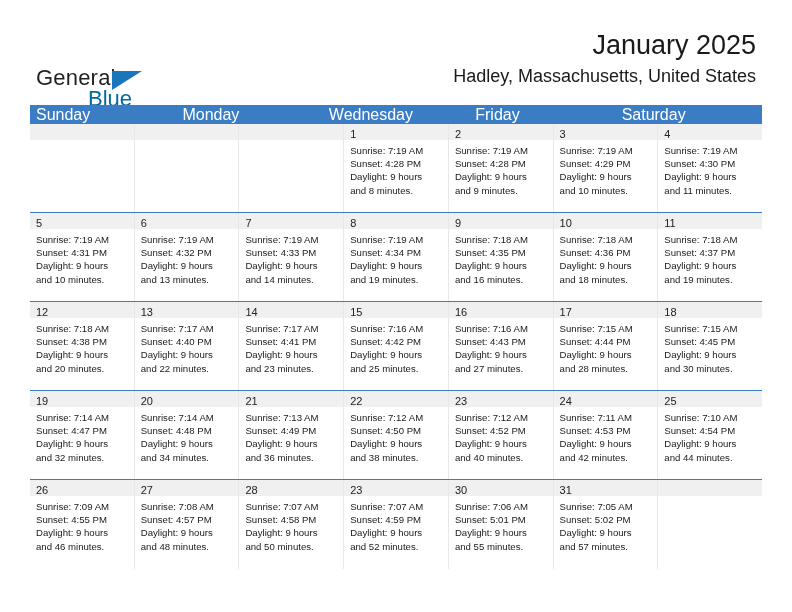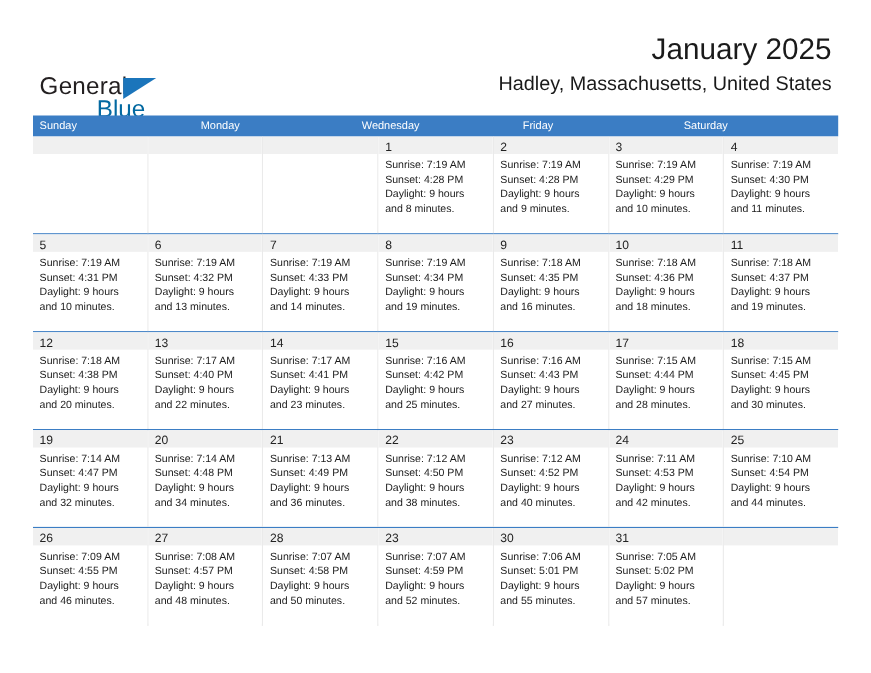--- a/index.html
+++ b/index.html
@@ -92,21 +92,21 @@
     width: 732px;
   }
   .weekdays {
     display: flex;
     background: #3b7dc4;
     height: 19px;
   }
   .weekday {
     flex: 1 1 0;
     color: #ffffff;
-    font-size: 10px;
+    font-size: 16px;
     line-height: 19px;
     padding-left: 6px;
     box-sizing: border-box;
     white-space: nowrap;
   }
   .week {
     display: flex;
     height: 89px;
     border-bottom: 1.5px solid #3b7dc4;
     box-sizing: border-box;

